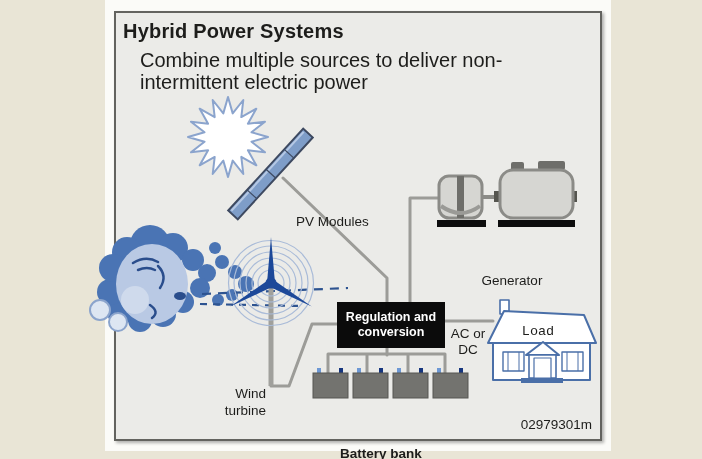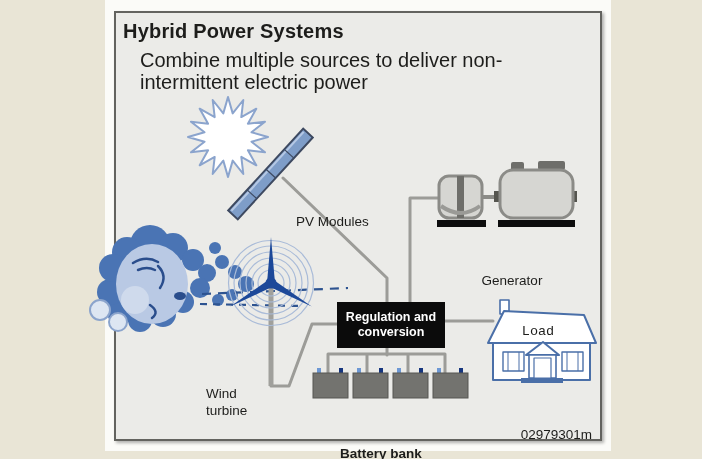--- a/index.html
+++ b/index.html
@@ -8,25 +8,25 @@
   .page{position:absolute;left:105px;top:0;width:506px;height:451px;background:#fbfbf8;}
   .card{position:absolute;left:114px;top:11px;width:484px;height:426px;background:#ebebe8;
         border:2px solid #63635f;box-shadow:2px 2px 3px rgba(0,0,0,.3);}
   .art{position:absolute;left:0;top:0;width:702px;height:459px;pointer-events:none;}
   .txt{position:absolute;color:#1d1d1b;}
   .title{left:123px;top:20px;font-size:20px;font-weight:bold;letter-spacing:.2px;}
   .subtitle{left:140px;top:49px;width:412px;font-size:20px;line-height:22px;}
   .lbl{font-size:13.5px;margin-top:44px;}
   .lbl-pv{left:296px;top:170px;}
   .lbl-gen{left:470px;top:229px;width:84px;text-align:center;}
-  .lbl-wind{left:206px;top:341px;width:60px;text-align:left;line-height:17px;}
+  .lbl-wind{left:206px;top:341px;width:60px;text-align:right;line-height:17px;}
   .lbl-acdc{left:443px;top:282px;width:50px;text-align:center;line-height:16px;}
   .lbl-load{left:508px;top:280px;width:60px;text-align:center;font-family:Liberation Mono, monospace;}
   .lbl-batt{left:340px;top:402px;width:100px;font-weight:bold;}
-  .figid{left:492px;top:427px;width:100px;text-align:right;font-size:13.5px;}
+  .figid{left:492px;top:417px;width:100px;text-align:right;font-size:13.5px;}
   .regbox{position:absolute;left:337px;top:302px;width:108px;height:46px;background:#0b0b0b;
           color:#ffffff;font-size:12.5px;font-weight:bold;line-height:15px;
           display:flex;align-items:center;justify-content:center;text-align:center;}
 </style>
 </head>
 <body>
 
 <div class="canvas">
   <div class="page"></div>
   <div class="card"></div>
@@ -163,16 +163,17 @@
       <rect x="521" y="378" width="42" height="5" fill="#4a6fa8" stroke="none"></rect>
     </g>
   </svg>
 
   <div class="txt title">Hybrid Power Systems</div>
   <div class="txt subtitle">Combine multiple sources to deliver non-intermittent electric power</div>
   <div class="txt lbl lbl-pv">PV Modules</div>
   <div class="txt lbl lbl-gen">Generator</div>
   <div class="txt lbl lbl-wind">Wind turbine</div>
   <div class="regbox">Regulation and conversion</div>
+  <div class="txt lbl lbl-acdc">AC or DC</div>
   <div class="txt lbl lbl-load">Load</div>
   <div class="txt lbl lbl-batt">Battery bank</div>
   <div class="txt figid">02979301m</div>
 </div>
 
 </body></html>

